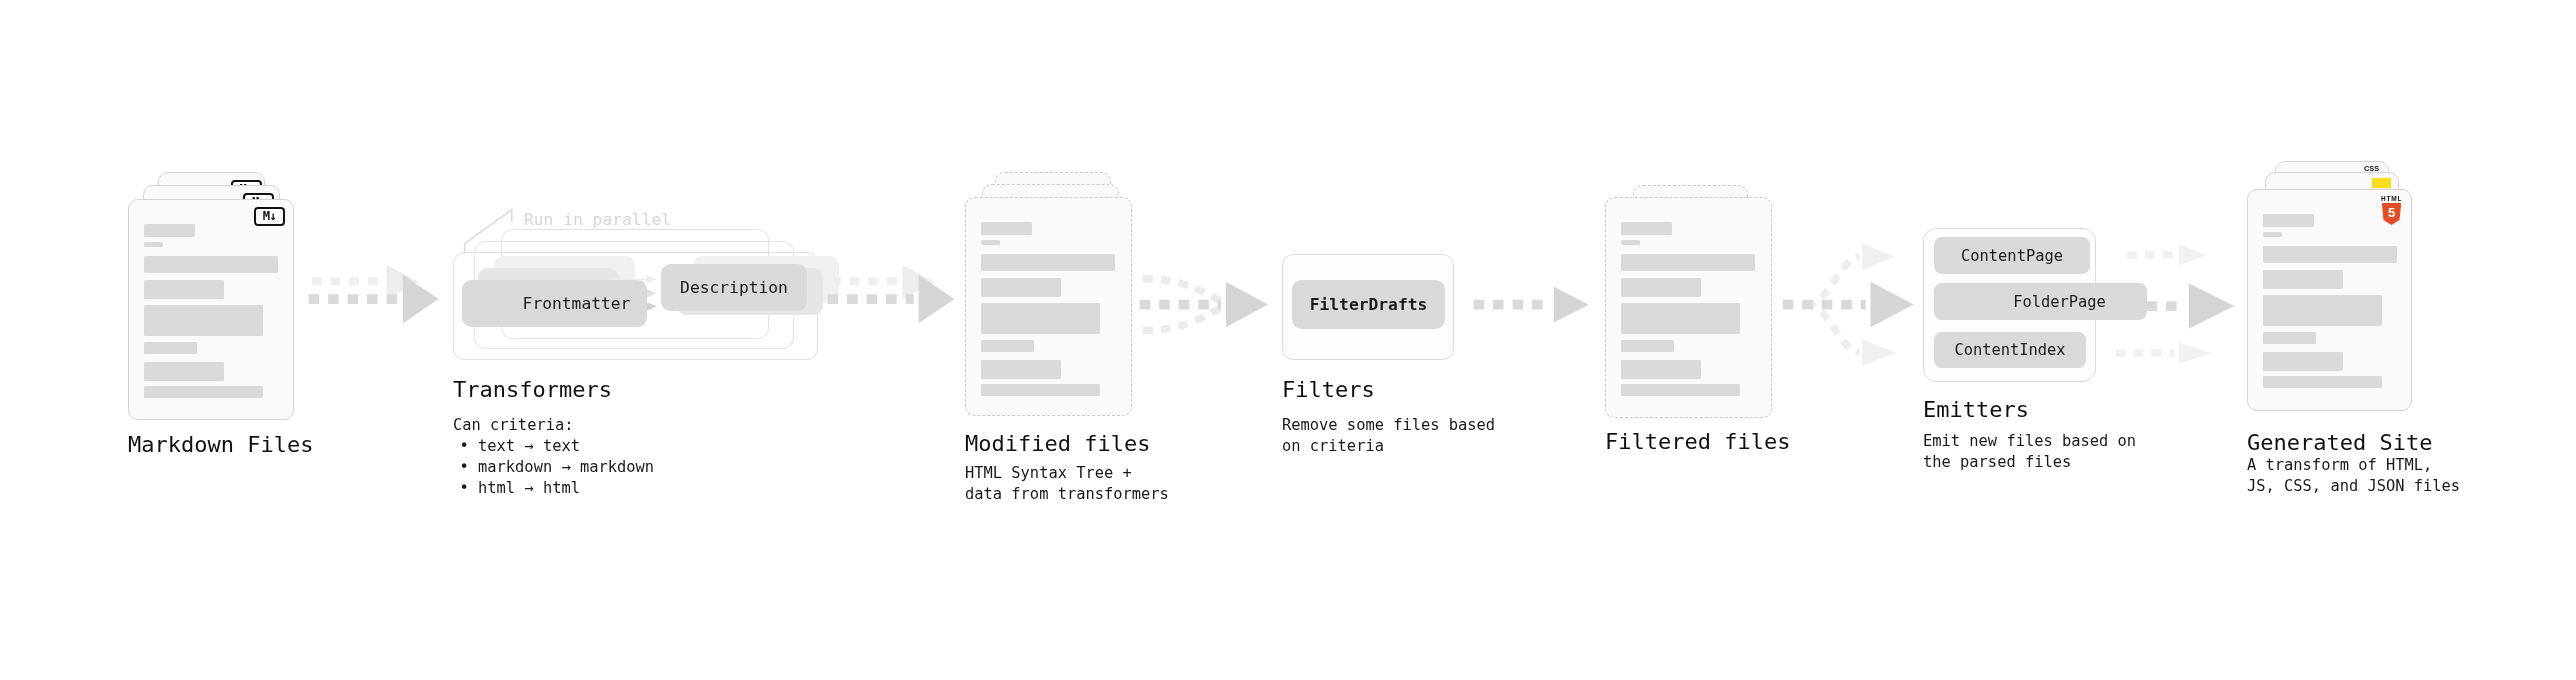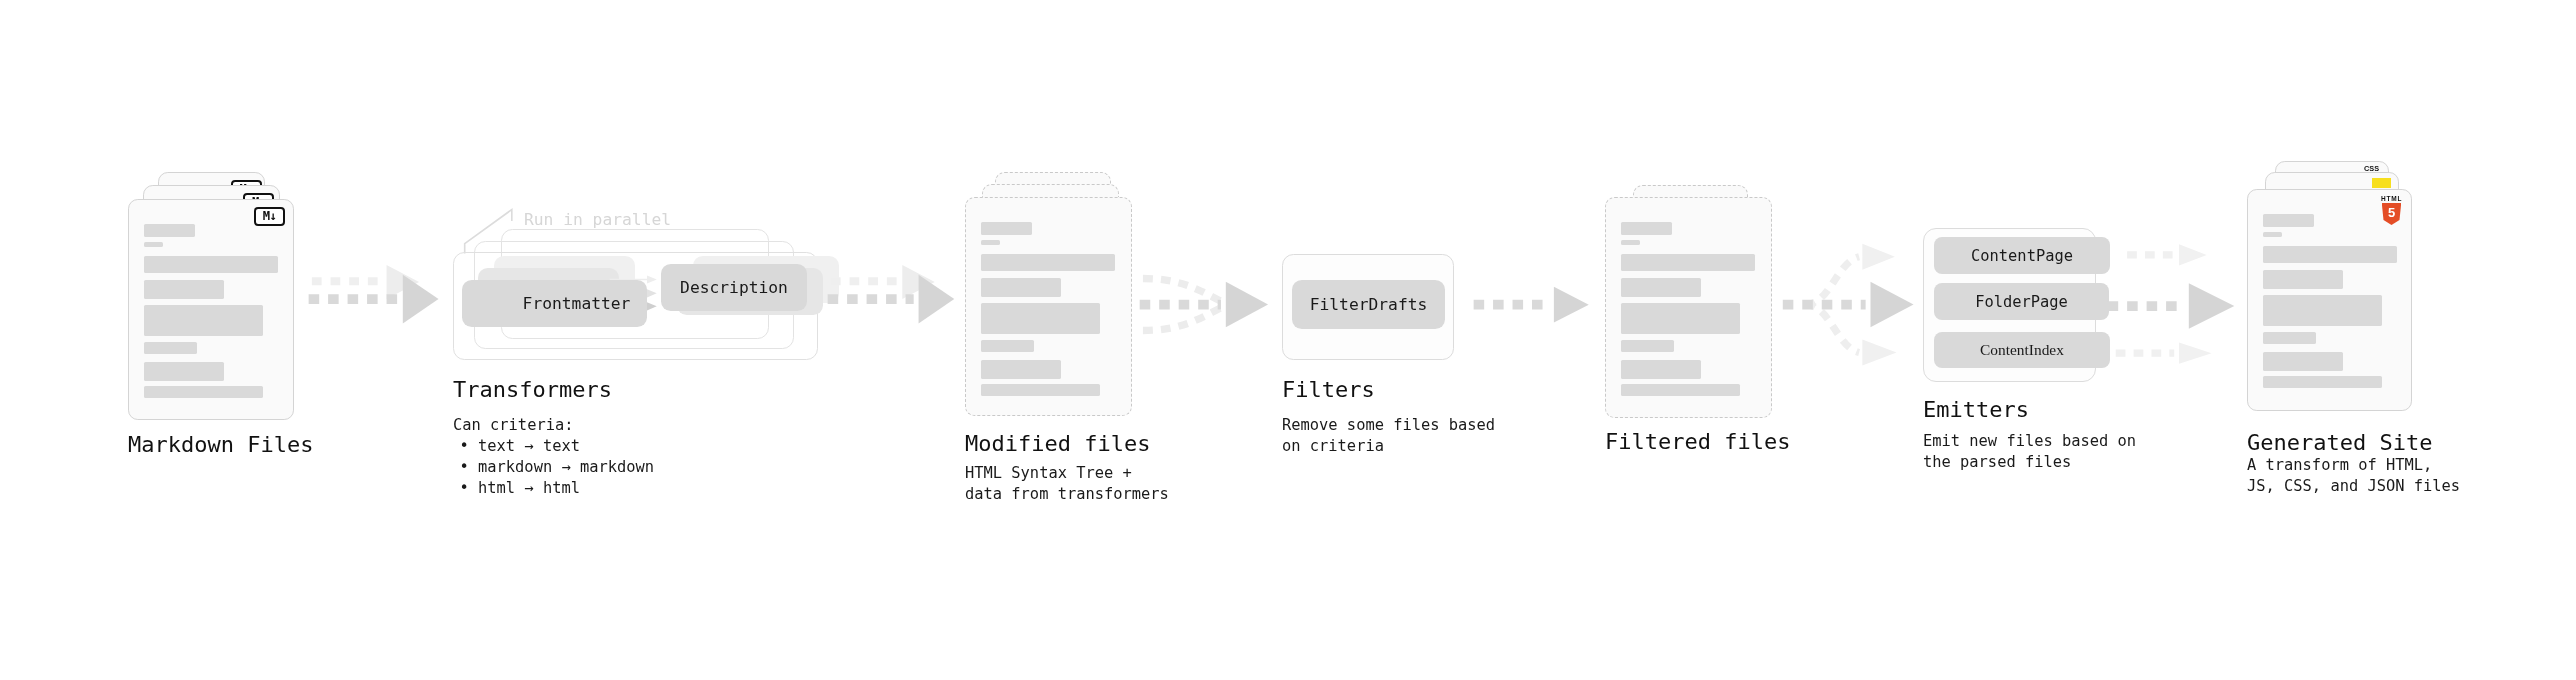--- a/index.html
+++ b/index.html
@@ -146,21 +146,21 @@
 
   <svg class="abs" style="left:1138px;top:272px;" width="135" height="65" viewBox="0 0 166 80">
     <path d="M6,8 C55,8 78,24 102,36" stroke="#ececec" stroke-width="9" stroke-dasharray="12 10" fill="none"></path>
     <path d="M6,72 C55,72 78,56 102,44" stroke="#ececec" stroke-width="9" stroke-dasharray="12 10" fill="none"></path>
     <line x1="2" y1="40" x2="102" y2="40" stroke="#d9d9d9" stroke-width="12" stroke-dasharray="13 11"></line>
     <polygon points="108,12 108,68 160,40" fill="#d5d5d5"></polygon>
   </svg>
 
   <div>
     <div class="frame" style="left:1282px;top:254px;width:172px;height:106px;"></div>
-    <div class="pill" style="left:1292px;top:280px;width:153px;height:49px;">FilterDrafts</div>
+    <div class="pill" style="left:1292px;top:280px;width:153px;height:49px;font-weight:bold;">FilterDrafts</div>
     <div class="stage-title" style="left:1282px;top:377px;">Filters</div>
     <div class="stage-desc" style="left:1282px;top:415px;">
       <div>Remove some files based</div>
       <div>on criteria</div>
     </div>
   </div>
 
   <svg class="abs" style="left:1472px;top:285px;" width="120" height="41" viewBox="0 0 148 50">
     <line x1="2" y1="24" x2="96" y2="24" stroke="#d9d9d9" stroke-width="12" stroke-dasharray="13 11"></line>
     <polygon points="101,2 101,46 144,24" fill="#d5d5d5"></polygon>
@@ -185,23 +185,23 @@
     <path d="M30,82 C60,82 68,30 96,23" stroke="#eeeeee" stroke-width="9" stroke-dasharray="12 10" fill="none"></path>
     <polygon points="100,7 100,39 140,23" fill="#f0f0f0"></polygon>
     <path d="M30,82 C60,82 68,134 96,141" stroke="#eeeeee" stroke-width="9" stroke-dasharray="12 10" fill="none"></path>
     <polygon points="100,125 100,157 142,141" fill="#f0f0f0"></polygon>
     <line x1="2" y1="82" x2="104" y2="82" stroke="#d9d9d9" stroke-width="12" stroke-dasharray="13 11"></line>
     <polygon points="110,54 110,110 163,82" fill="#d5d5d5"></polygon>
   </svg>
 
   <div>
     <div class="frame" style="left:1923px;top:228px;width:173px;height:154px;border-radius:13px;"></div>
-    <div class="pill small" style="left:1934px;top:237px;width:176px;height:37px;">ContentPage</div>
-    <div class="pill small" style="left:1934px;top:283px;width:175px;height:37px;">FolderPage</div>
-    <div class="pill small" style="left:1934px;top:332px;width:176px;height:36px;font-family:Liberation Serif, serif;">ContentIndex</div>
+    <div class="pill small" style="left:1934px;top:237px;width:156px;height:37px;">ContentPage</div>
+    <div class="pill small" style="left:1934px;top:283px;width:175px;height:37px;padding-left:38px;">FolderPage</div>
+    <div class="pill small" style="left:1934px;top:332px;width:152px;height:36px;">ContentIndex</div>
     <div class="stage-title" style="left:1923px;top:397px;">Emitters</div>
     <div class="stage-desc" style="left:1923px;top:431px;">
       <div>Emit new files based on</div>
       <div>the parsed files</div>
     </div>
   </div>
 
   <svg class="abs" style="left:2106px;top:236px;" width="134" height="132" viewBox="0 0 165 162">
     <line x1="26" y1="23" x2="84" y2="23" stroke="#f0f0f0" stroke-width="9" stroke-dasharray="12 10"></line>
     <polygon points="90,10 90,36 124,23" fill="#f1f1f1"></polygon>

